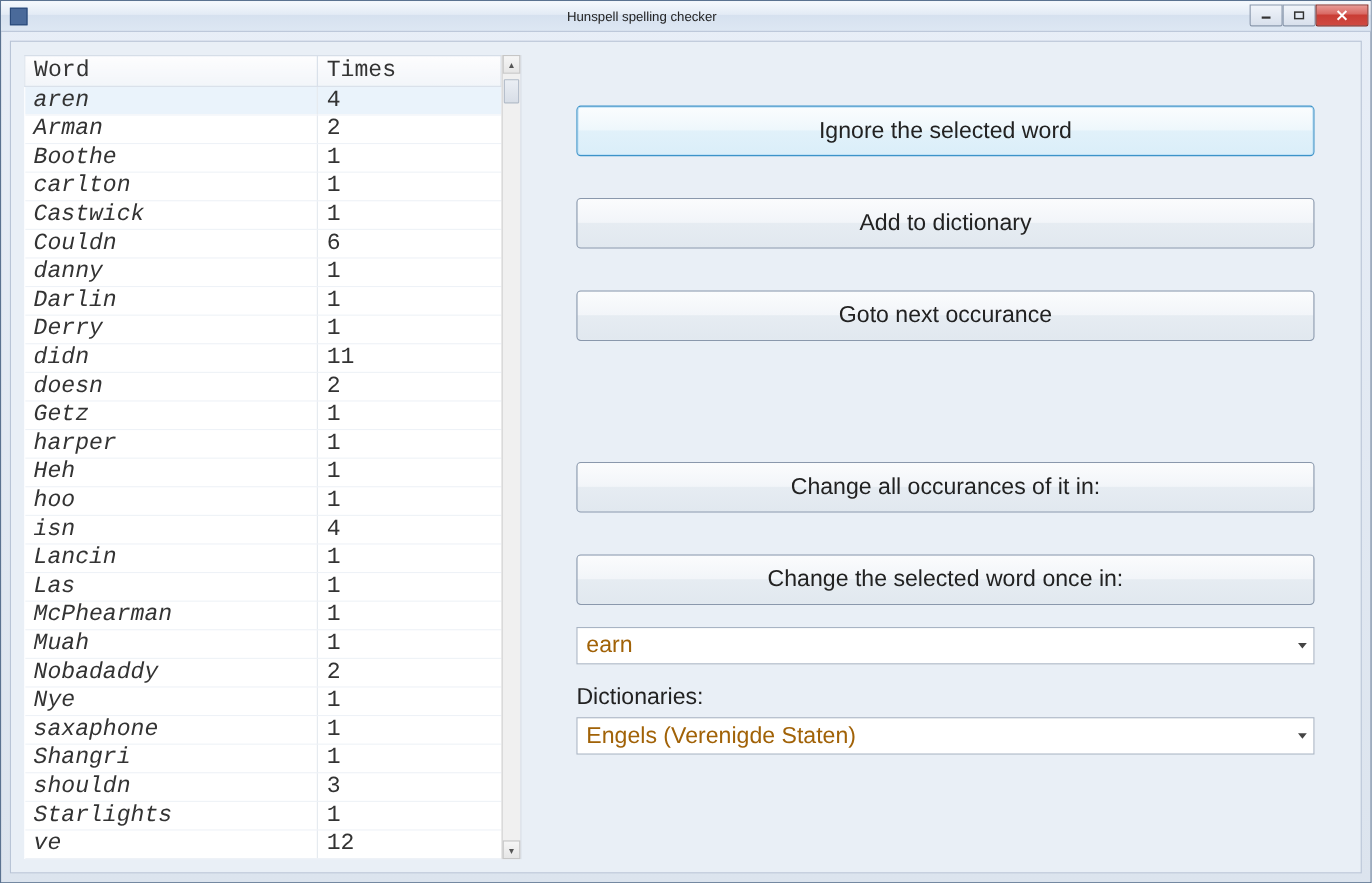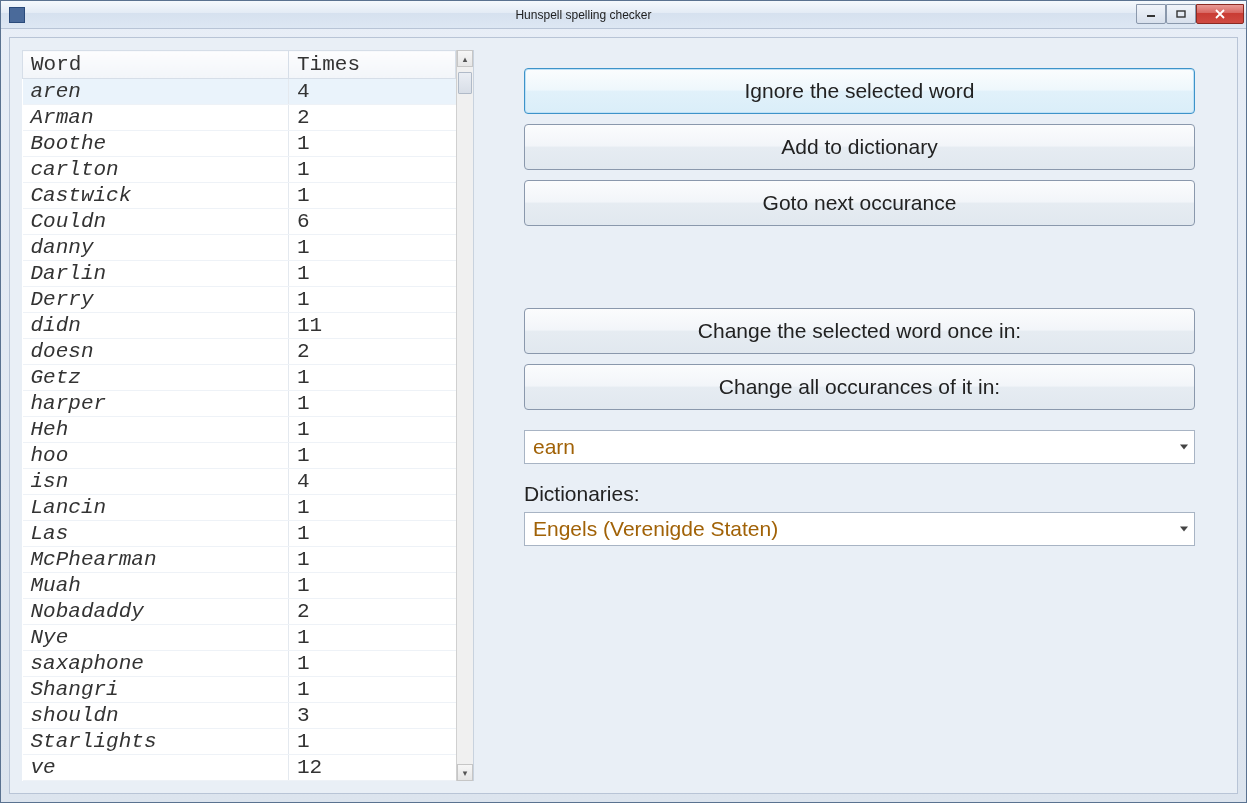--- a/index.html
+++ b/index.html
@@ -148,20 +148,21 @@
   .btn {
     height: 46px;
     border: 1px solid #8a98ac;
     border-radius: 4px;
     background: linear-gradient(to bottom, #fbfcfd 0%, #f2f5f9 48%, #e6ecf2 50%, #e1e8ef 100%);
     font-size: 21px;
     color: #222;
     display:flex;align-items:center;justify-content:center;
     margin-bottom: 10px;
     cursor: pointer;
+    margin-top: 28px;
   }
   .btn.primary {
     border: 1px solid #3d93c9;
     box-shadow: inset 0 0 0 1px #bfe1f6;
     background: linear-gradient(to bottom, #fbfdfe 0%, #eef7fc 48%, #e1f1fa 50%, #daeef9 100%);
   }
   .spacer { height: 72px; }
   .label {
     font-size: 21px;
     color: #222;
@@ -343,22 +344,22 @@
         </div>
       </div>
 
       <div class="right-pane">
         <div class="btn primary">Ignore the selected word</div>
         <div class="btn">Add to dictionary</div>
         <div class="btn">Goto next occurance</div>
 
         <div class="spacer"></div>
 
+        <div class="btn">Change all occurances of it in:</div>
         <div class="btn">Change the selected word once in:</div>
-        <div class="btn">Change all occurances of it in:</div>
 
         <div style="height:10px"></div>
         <div class="combo">
           <span>earn</span>
           <span class="caret"></span>
         </div>
 
         <div class="label">Dictionaries:</div>
         <div class="combo">
           <span>Engels (Verenigde Staten)</span>

